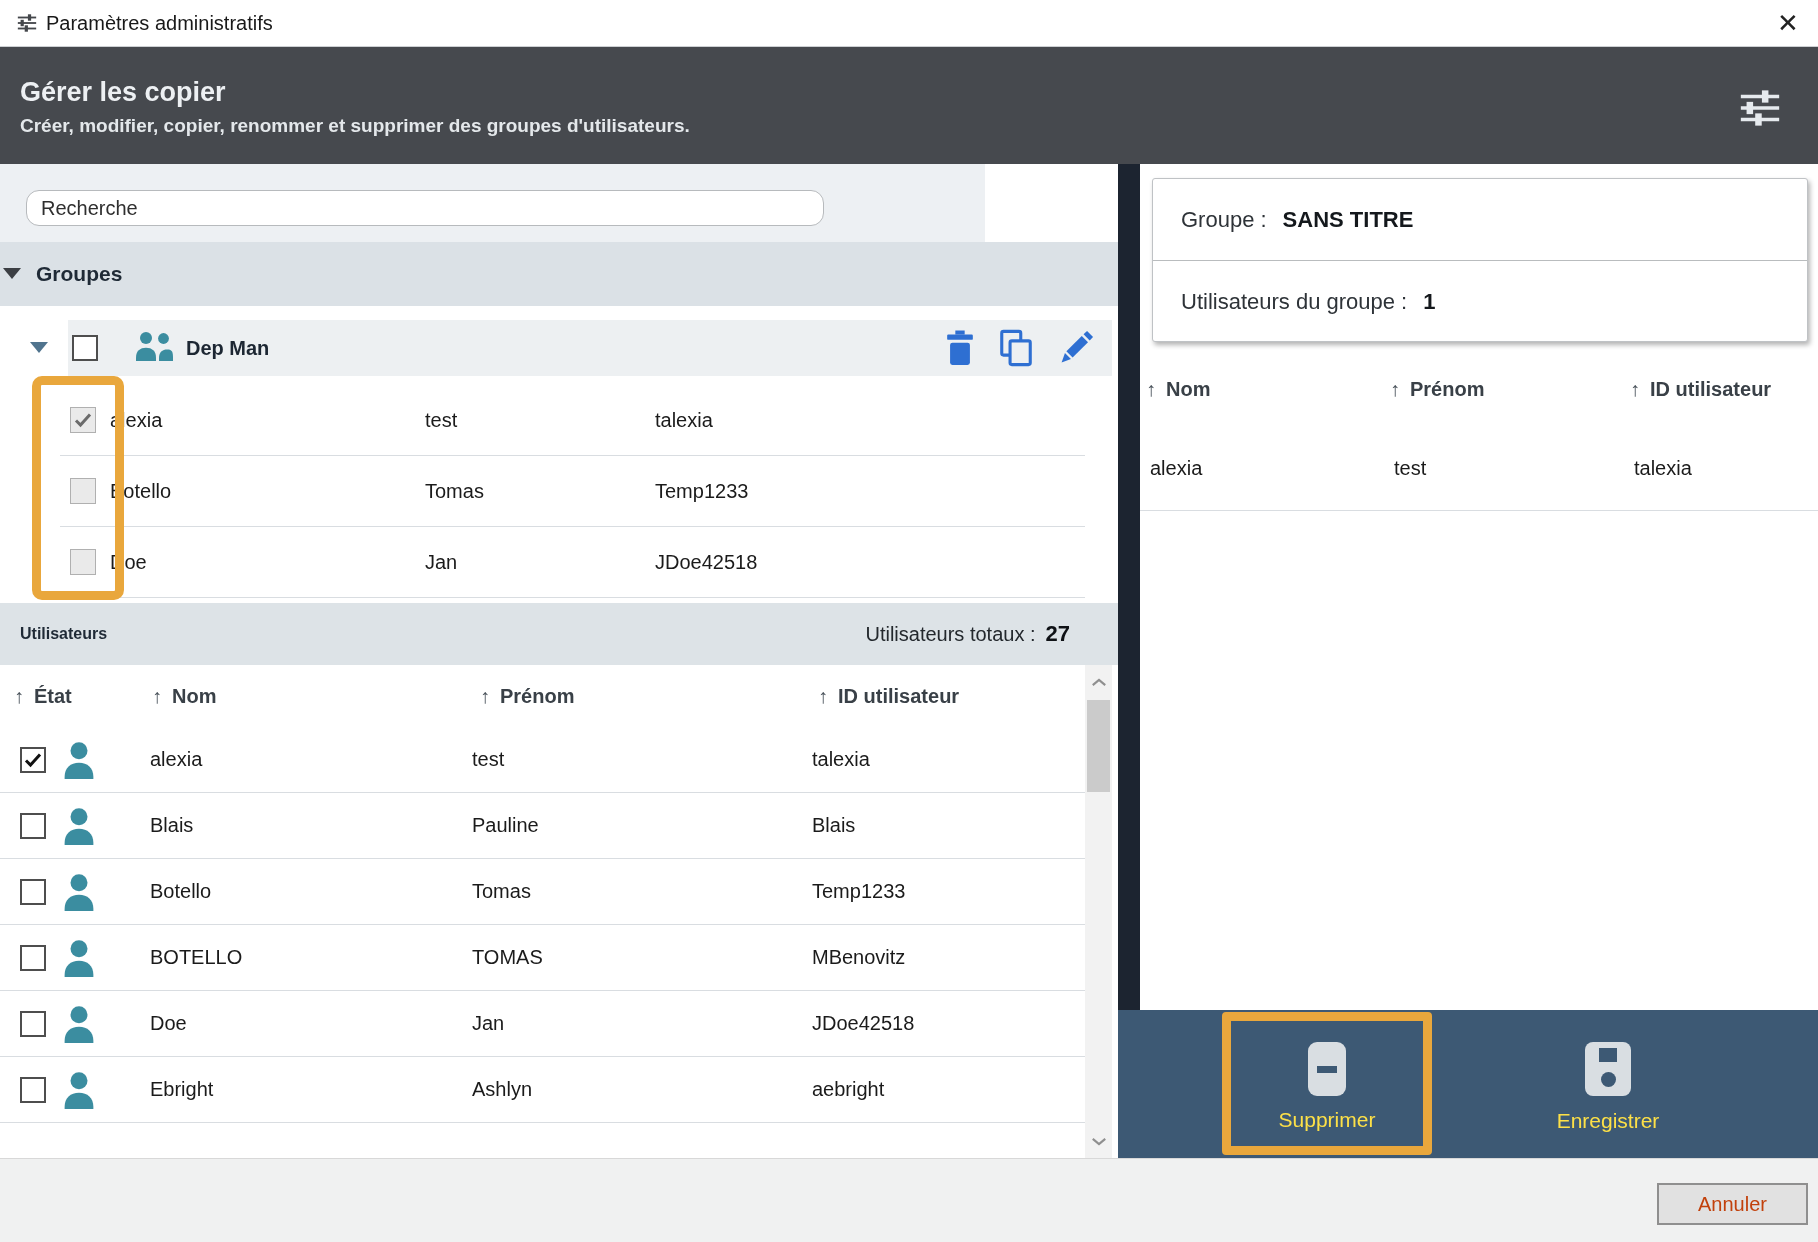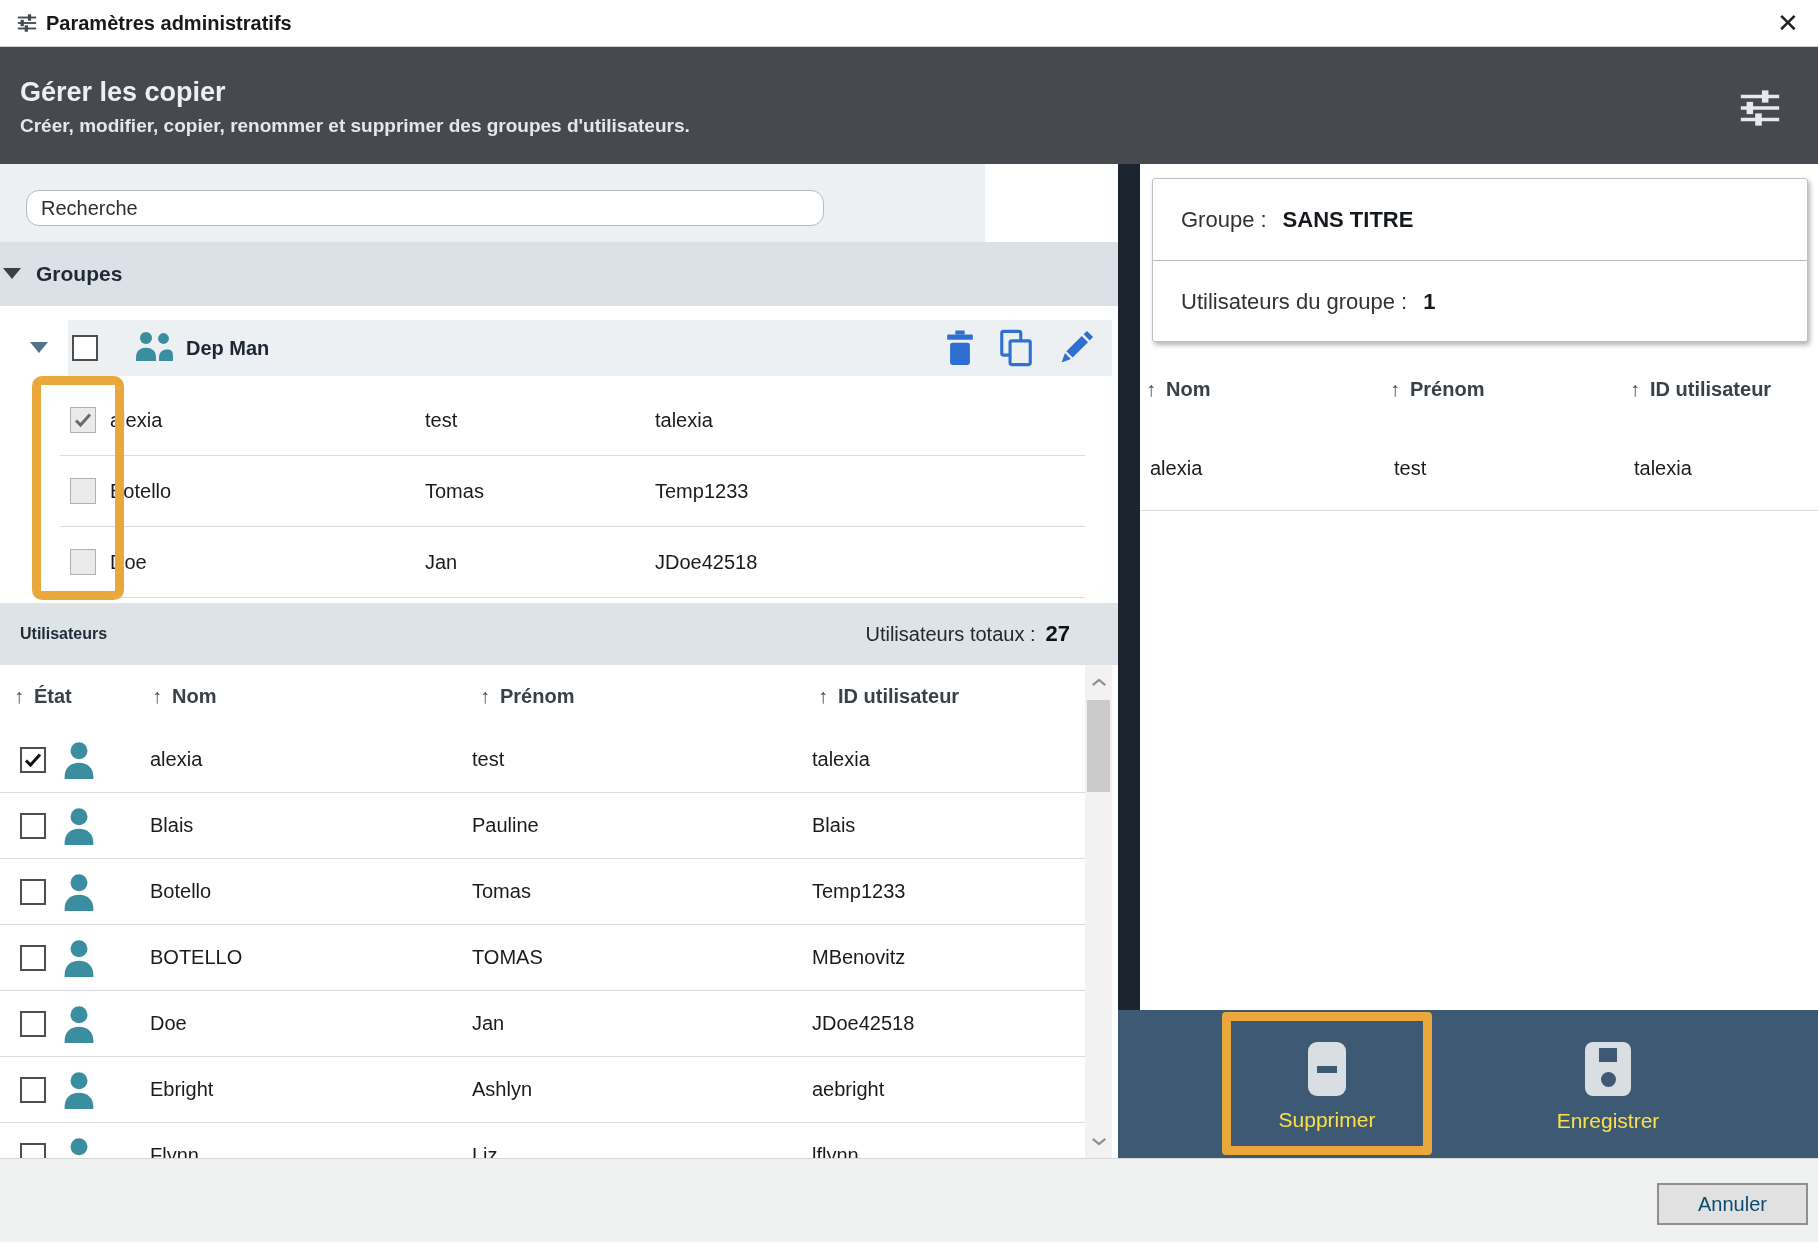--- a/index.html
+++ b/index.html
@@ -3,21 +3,21 @@
 <meta charset="utf-8">
 <style>
   html,body{margin:0;padding:0;background:#fff;}
   body{width:1818px;height:1242px;position:relative;overflow:hidden;
        font-family:"Liberation Sans","DejaVu Sans",sans-serif;color:#1b1b1b;}
   .abs{position:absolute;}
 
   
   #titlebar{left:0;top:0;width:1818px;height:46px;background:#fff;border-bottom:1px solid #cdd0d3;}
   #titlebar-icon{left:16px;top:12px;width:22px;height:22px;color:#44474b;}
-  #window-title{left:46px;top:0;height:46px;line-height:46px;font-size:20px;font-weight:700;color:#191919;}
+  #window-title{left:46px;top:0;height:46px;line-height:46px;font-size:20px;font-weight:400;color:#191919;}
   #close-btn{left:1764px;top:3px;width:48px;height:40px;display:flex;align-items:center;justify-content:center;
              font-size:26px;color:#222;cursor:pointer;}
 
   
   #header{left:0;top:47px;width:1818px;height:117px;background:var(--header_bg,#46494e);}
   #header-title{left:20px;top:30px;font-size:27px;font-weight:700;color:#edf0f3;}
   #header-subtitle{left:20px;top:68px;font-size:19px;font-weight:600;color:#e4e8eb;}
   #header-icon{left:1737px;top:38px;width:46px;height:46px;color:#e6eaee;}
 
   
@@ -108,21 +108,21 @@
   .del-icon{margin-top:21px;width:38px;height:54px;background:#d9dee2;border-radius:9px;position:relative;}
   .del-minus{position:absolute;left:50%;top:50%;width:20px;height:7px;margin:-3.5px 0 0 -10px;background:var(--bar_blue,#3d5974);}
   .save-icon{margin-top:30px;width:46px;height:54px;background:#d9dee2;border-radius:8px;position:relative;}
   .save-top{position:absolute;left:50%;top:6px;width:18px;height:14px;margin-left:-9px;background:var(--bar_blue,#3d5974);}
   .save-dot{position:absolute;left:50%;bottom:9px;width:15px;height:15px;margin-left:-7.5px;border-radius:50%;background:var(--bar_blue,#3d5974);}
 
   
   #footer{left:0;top:1158px;width:1818px;height:84px;background:#f0f1f1;border-top:1px solid #d8d8d8;}
   #cancel-btn{left:1657px;top:24px;width:151px;height:42px;box-sizing:border-box;background:#e1e1e1;
               border:2px solid #8f8f8f;display:flex;align-items:center;justify-content:center;
-              font-size:20px;color:#0c4a6e;cursor:pointer;}
+              font-size:20px;color:#c2410c;cursor:pointer;}
 </style>
 </head>
 <body>
 
 <div id="titlebar" class="abs">
   <span id="titlebar-icon" class="abs">
     <svg viewBox="0 0 24 24">
         <g stroke="currentColor" stroke-width="2">
           <line x1="2" y1="6" x2="22" y2="6"></line>
           <line x1="2" y1="12" x2="22" y2="12"></line>
@@ -351,34 +351,20 @@
   <svg viewBox="0 0 26 30" fill="currentColor">
             <circle cx="13" cy="7.5" r="6.5"></circle>
             <path d="M2 29 v-1.5 c0-7 4.5-10.8 11-10.8 s11 3.8 11 10.8 V29 z"></path>
           </svg>
 </span>
     <span class="cell uc-nom">Ebright</span>
     <span class="cell uc-pre">Ashlyn</span>
     <span class="cell uc-id">aebright</span>
   </div>
 
-  <div class="user-row">
-    <span class="cbx">
-  
-</span>
-    <span class="person-icon">
-  <svg viewBox="0 0 26 30" fill="currentColor">
-            <circle cx="13" cy="7.5" r="6.5"></circle>
-            <path d="M2 29 v-1.5 c0-7 4.5-10.8 11-10.8 s11 3.8 11 10.8 V29 z"></path>
-          </svg>
-</span>
-    <span class="cell uc-nom">Flynn</span>
-    <span class="cell uc-pre">Liz</span>
-    <span class="cell uc-id">lflynn</span>
-  </div>
 </div>
 
   <div id="scroll-track" class="abs"></div>
   <div id="scroll-up" class="scroll-btn abs">
     <svg viewBox="0 0 18 10">
         <polyline points="2,8 9,2 16,8" fill="none" stroke="currentColor" stroke-width="2.4"></polyline>
       </svg>
   </div>
   <div id="scroll-thumb" class="abs"></div>
   <div id="scroll-down" class="scroll-btn abs">

